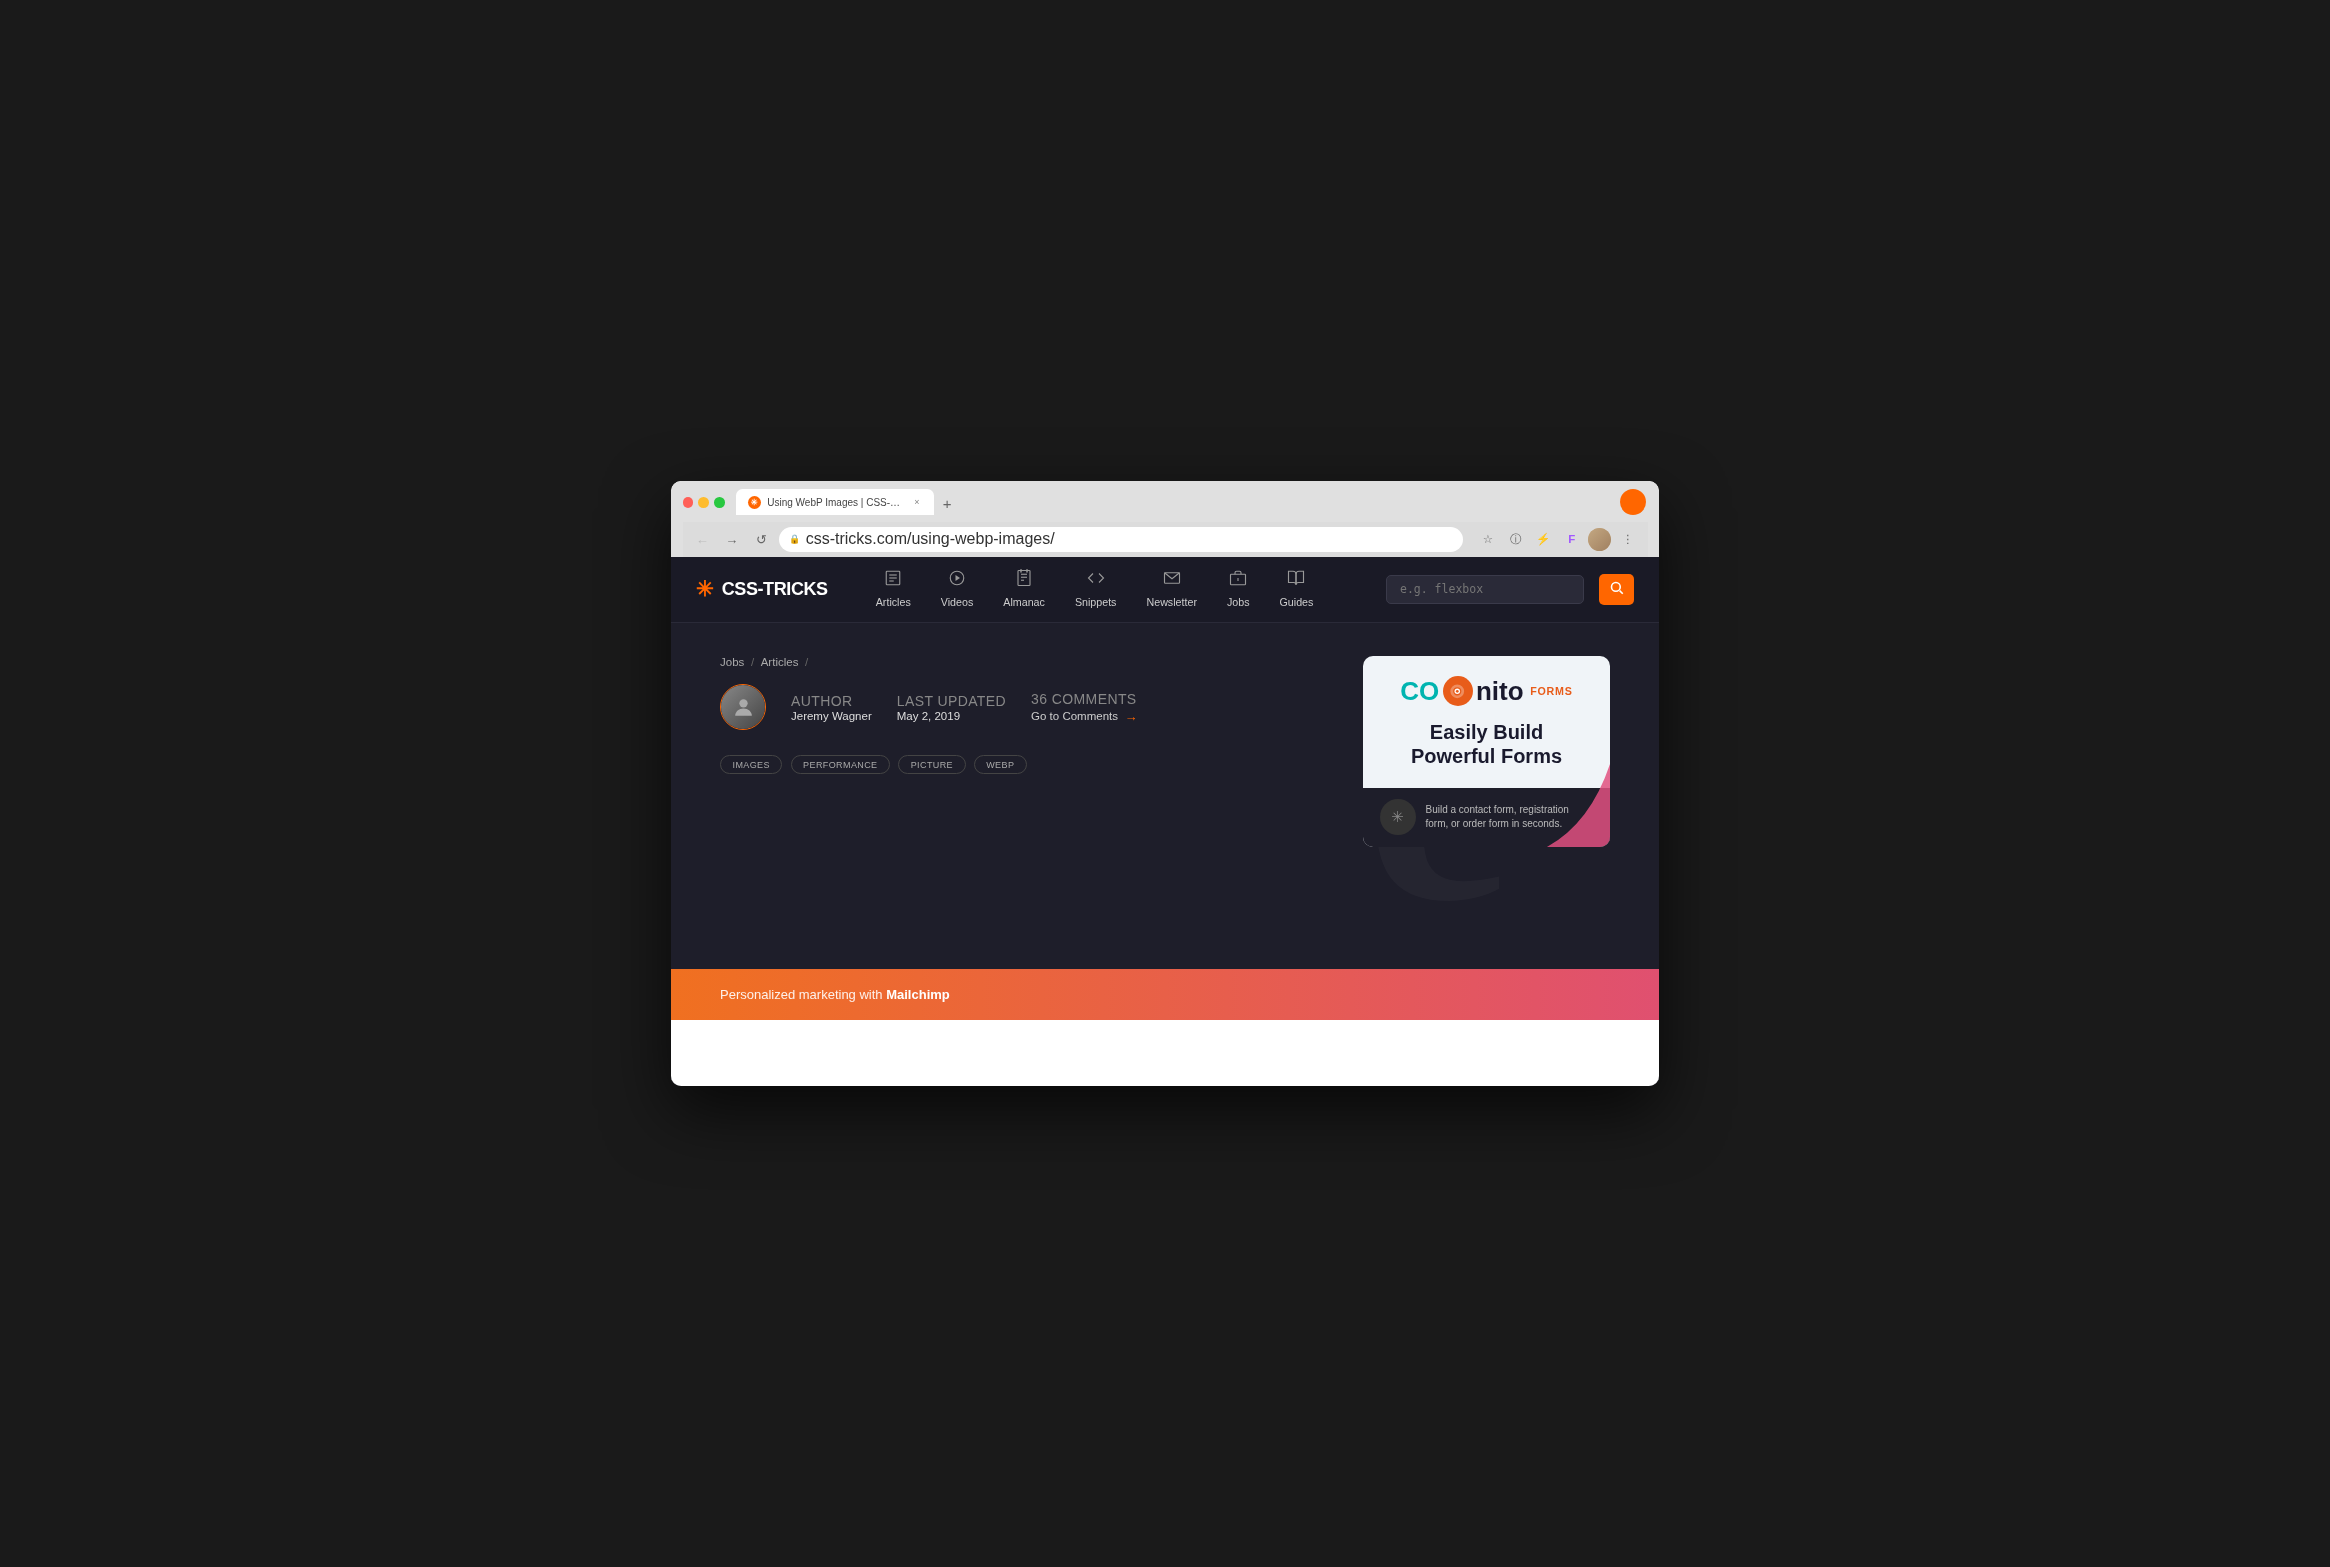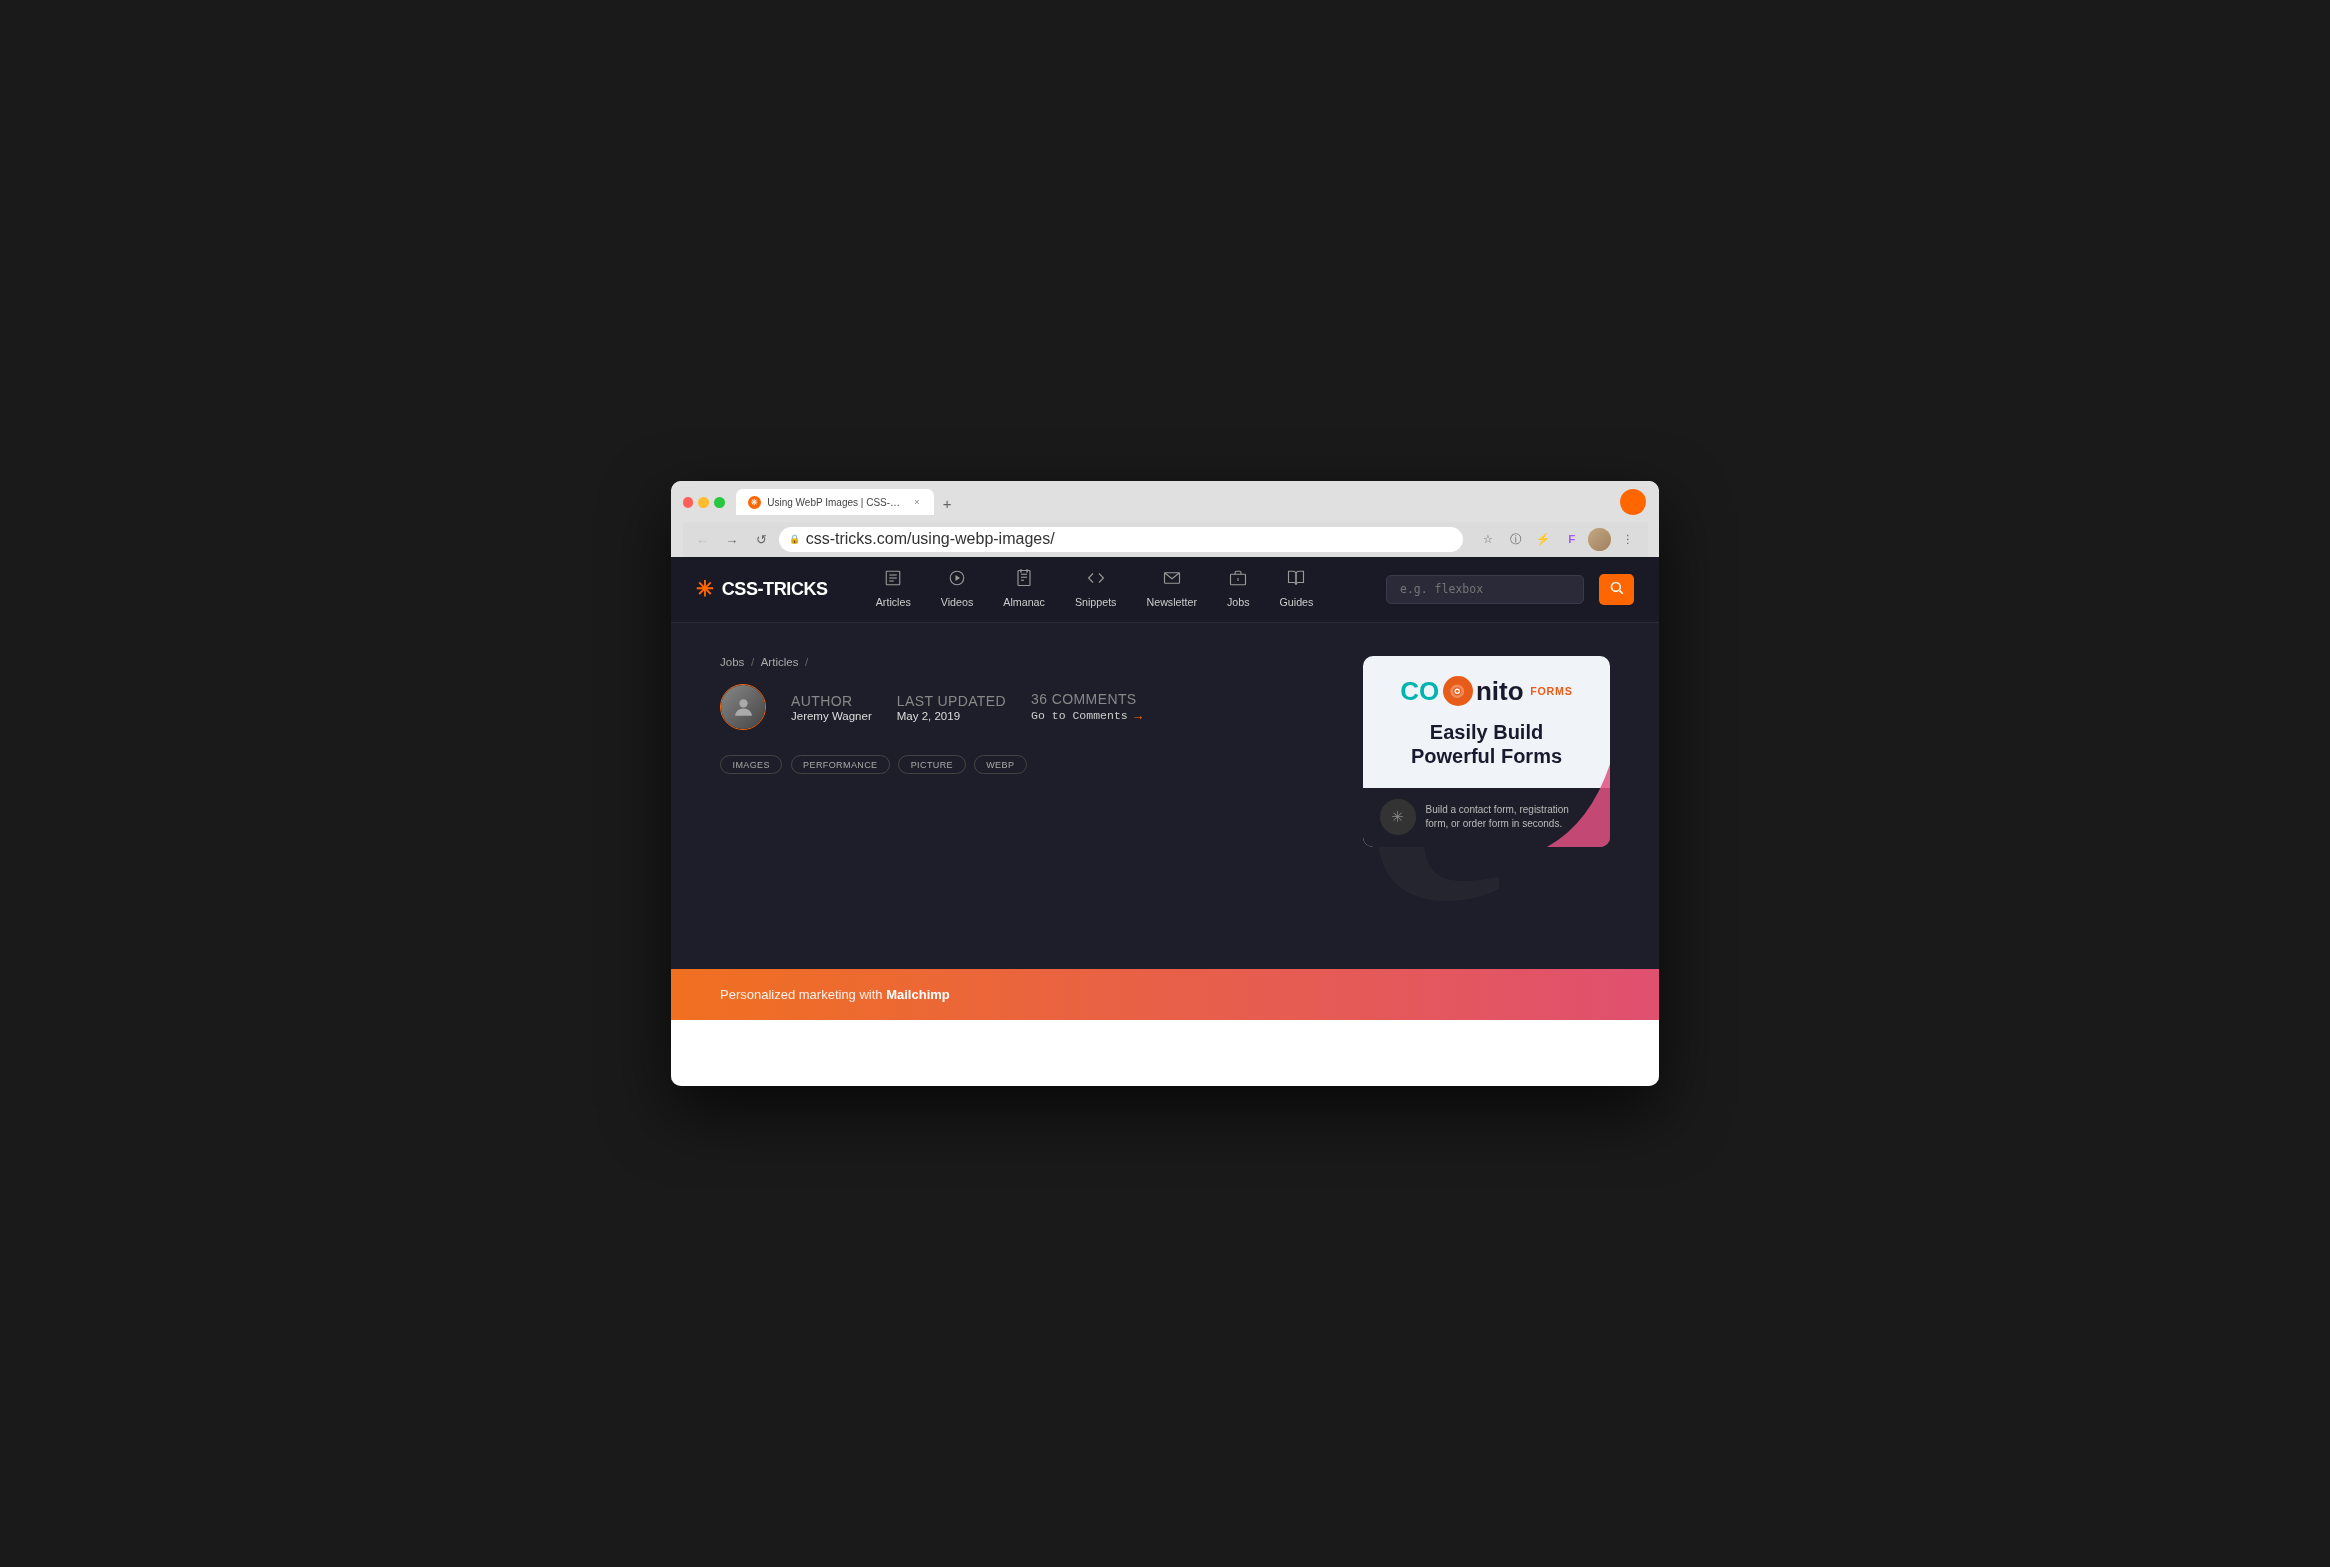--- a/index.html
+++ b/index.html
@@ -374,27 +374,26 @@
     }
 
     .meta-value {
       font-size: 11.5px;
       color: #ddd;
       font-weight: 500;
     }
 
     .go-to-comments {
       display: flex;
-      align-items: flex-start;
+      align-items: center;
       gap: 6.6px;
       color: #ccc;
       font-size: 11.5px;
       text-decoration: none;
       cursor: pointer;
-      font-family: Liberation Mono, monospace;
     }
 
     .arrow-icon {
       color: #f60;
       font-size: 13px;
     }
 
     .tags {
       display: flex;
       gap: 8.2px;

